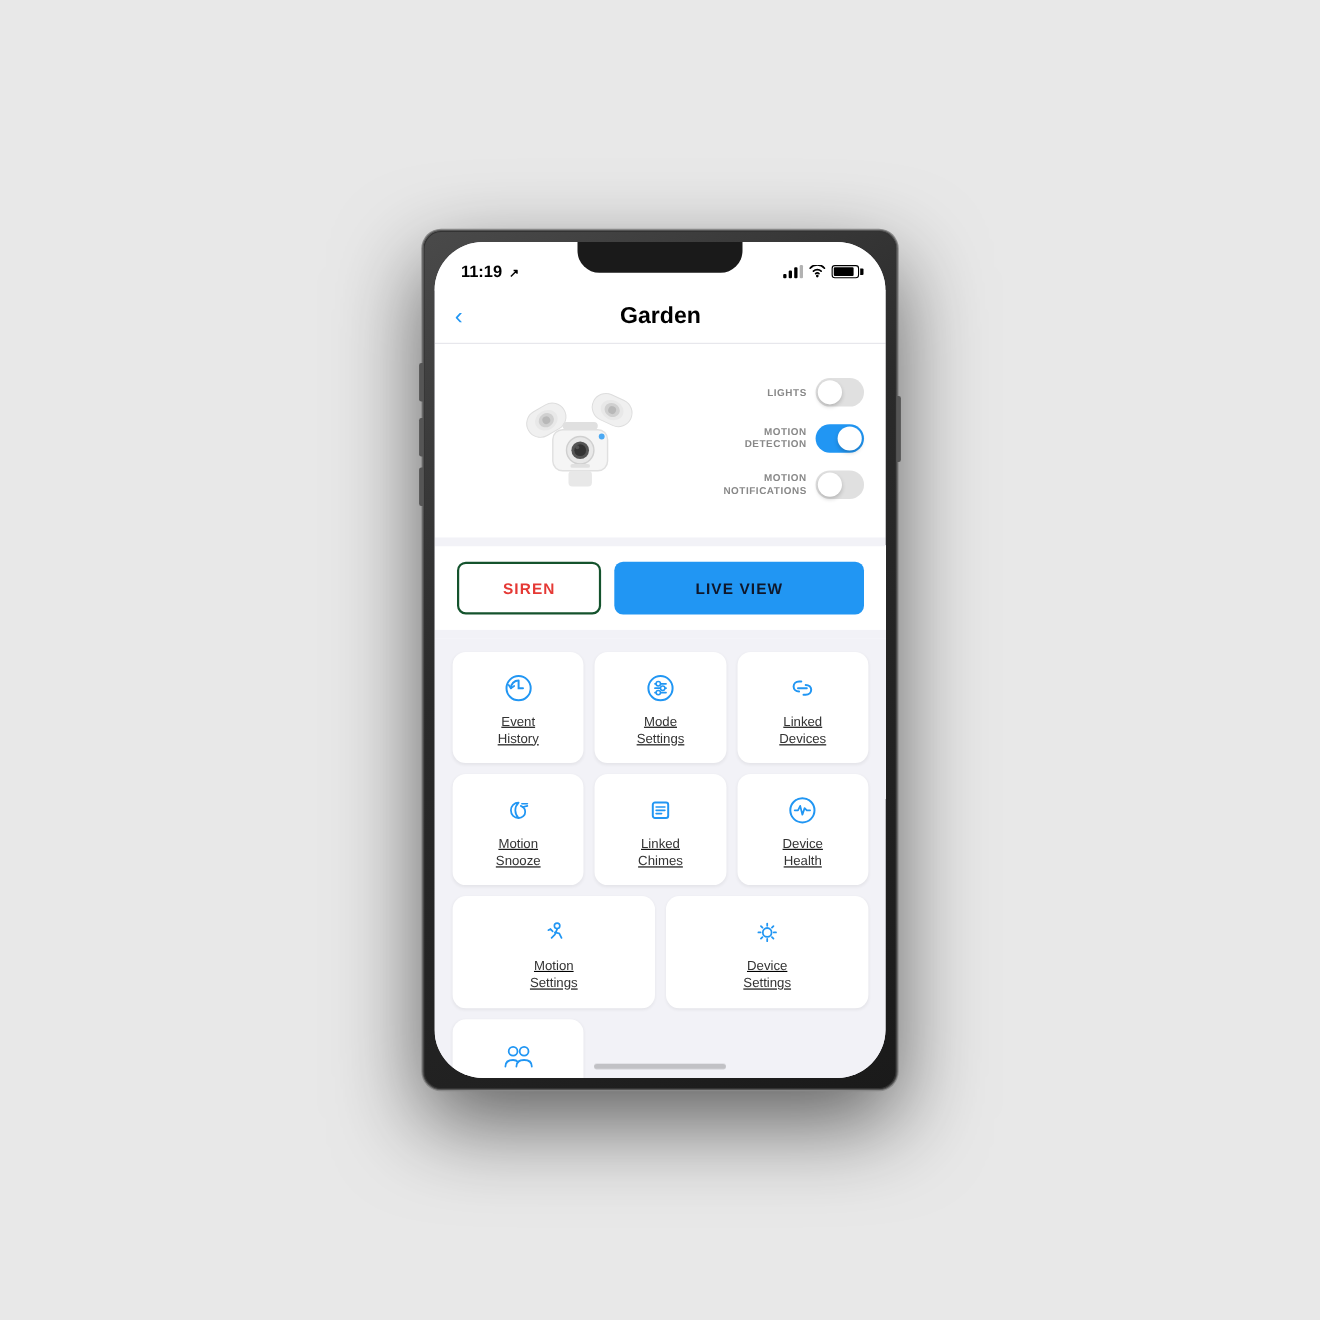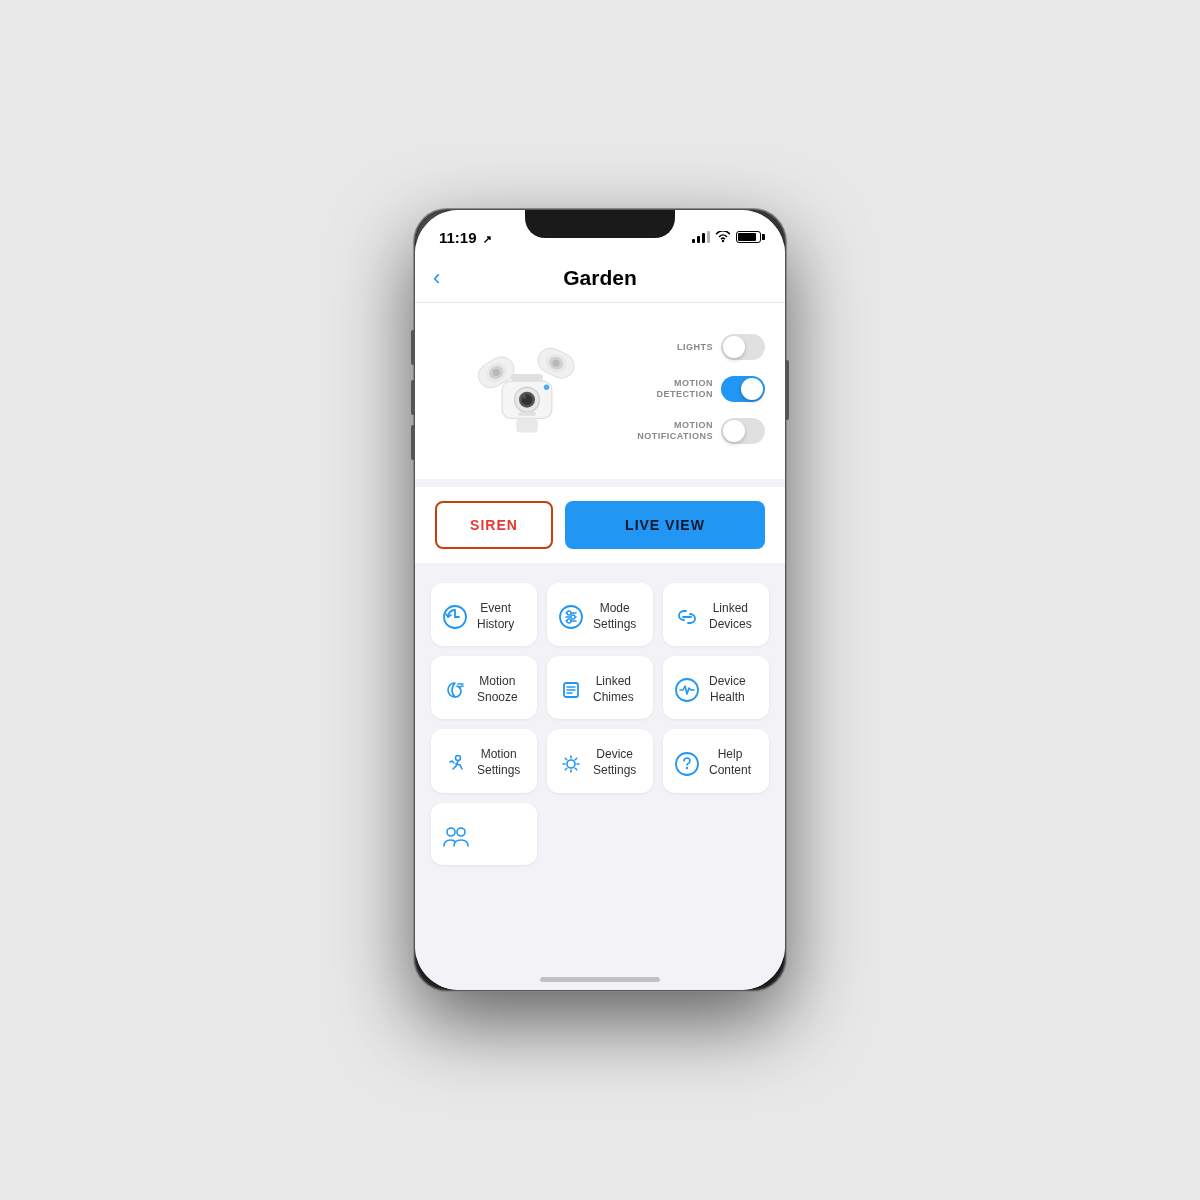--- a/index.html
+++ b/index.html
@@ -6,24 +6,25 @@
     body {
       background: #e8e8e8;
       display: flex;
       justify-content: center;
       align-items: center;
       min-height: 100vh;
       font-family: -apple-system, BlinkMacSystemFont, 'Helvetica Neue', sans-serif;
     }
 
     .phone-outer {
-      width: 370px;
+      width: 430px;
       height: 780px;
       background: linear-gradient(145deg, #4a4a4a 0%, #2a2a2a 40%, #1a1a1a 100%);
-      border-radius: 32px;
+      border-radius: 16px;
+      padding: 10px;
       box-shadow:
         0 0 0 1px #555,
         0 0 0 2px #888,
         inset 0 0 0 1px #333,
         0 30px 80px rgba(0,0,0,0.6);
       position: relative;
     }
 
     
     .phone-outer::before {
@@ -248,21 +249,21 @@
       background: white;
       padding: 14px 20px;
       display: flex;
       gap: 12px;
       border-bottom: 8px solid #f2f2f7;
     }
 
     .btn-siren {
       flex: 1;
       padding: 14px;
-      border: 2px solid #c2410c;
+      border: 2px solid #14532d;
       border-radius: 8px;
       background: white;
       color: #e53935;
       font-size: 14px;
       font-weight: 700;
       letter-spacing: 1px;
       cursor: pointer;
       text-align: center;
     }
 
@@ -291,25 +292,26 @@
       gap: 10px;
       margin-bottom: 10px;
     }
 
     .grid-item {
       flex: 1;
       background: white;
       border-radius: 12px;
       padding: 18px 10px 14px;
       display: flex;
-      flex-direction: row;
-      align-items: flex-end;
+      flex-direction: column;
+      align-items: center;
       gap: 8px;
       cursor: pointer;
       box-shadow: 0 1px 3px rgba(0,0,0,0.06);
+      text-decoration: underline;
     }
 
     .grid-icon {
       color: #2196F3;
       font-size: 26px;
       line-height: 1;
       display: flex;
       align-items: center;
       justify-content: center;
       height: 30px;
@@ -526,30 +528,20 @@
           </div>
           <div class="grid-item">
             <div class="grid-icon">
               <svg width="28" height="28" viewBox="0 0 28 28" fill="none" xmlns="http://www.w3.org/2000/svg">
                 <circle cx="14" cy="14" r="4" stroke="#2196F3" stroke-width="1.6"></circle>
                 <path d="M14 6 L14 8 M14 20 L14 22 M6 14 L8 14 M20 14 L22 14 M8.3 8.3 L9.7 9.7 M18.3 18.3 L19.7 19.7 M19.7 8.3 L18.3 9.7 M9.7 18.3 L8.3 19.7" stroke="#2196F3" stroke-width="1.6" stroke-linecap="round"></path>
               </svg>
             </div>
             <div class="grid-label">Device<br>Settings</div>
           </div>
-          <div class="grid-item">
-            <div class="grid-icon">
-              <svg width="28" height="28" viewBox="0 0 28 28" fill="none" xmlns="http://www.w3.org/2000/svg">
-                <circle cx="14" cy="14" r="11" stroke="#2196F3" stroke-width="1.8"></circle>
-                <path d="M11 11 C11 9 12.5 8 14 8 C15.7 8 17 9.2 17 11 C17 12.5 16 13.2 14.5 14 C14 14.3 14 14.7 14 15" stroke="#2196F3" stroke-width="1.6" stroke-linecap="round"></path>
-                <circle cx="14" cy="18" r="1.2" fill="#2196F3"></circle>
-              </svg>
-            </div>
-            <div class="grid-label">Help<br>Content</div>
-          </div>
         </div>
 
         <div class="grid-row">
           <div class="grid-item">
             <div class="grid-icon">
               <svg width="30" height="28" viewBox="0 0 30 28" fill="none" xmlns="http://www.w3.org/2000/svg">
                 <circle cx="10" cy="10" r="4" stroke="#2196F3" stroke-width="1.6"></circle>
                 <circle cx="20" cy="10" r="4" stroke="#2196F3" stroke-width="1.6"></circle>
                 <path d="M3 24 C3 20 6 18 10 18 C12 18 13.5 18.7 14.5 19.8" stroke="#2196F3" stroke-width="1.6" stroke-linecap="round"></path>
                 <path d="M27 24 C27 20 24 18 20 18 C16 18 13 20 13 24" stroke="#2196F3" stroke-width="1.6" stroke-linecap="round"></path>

